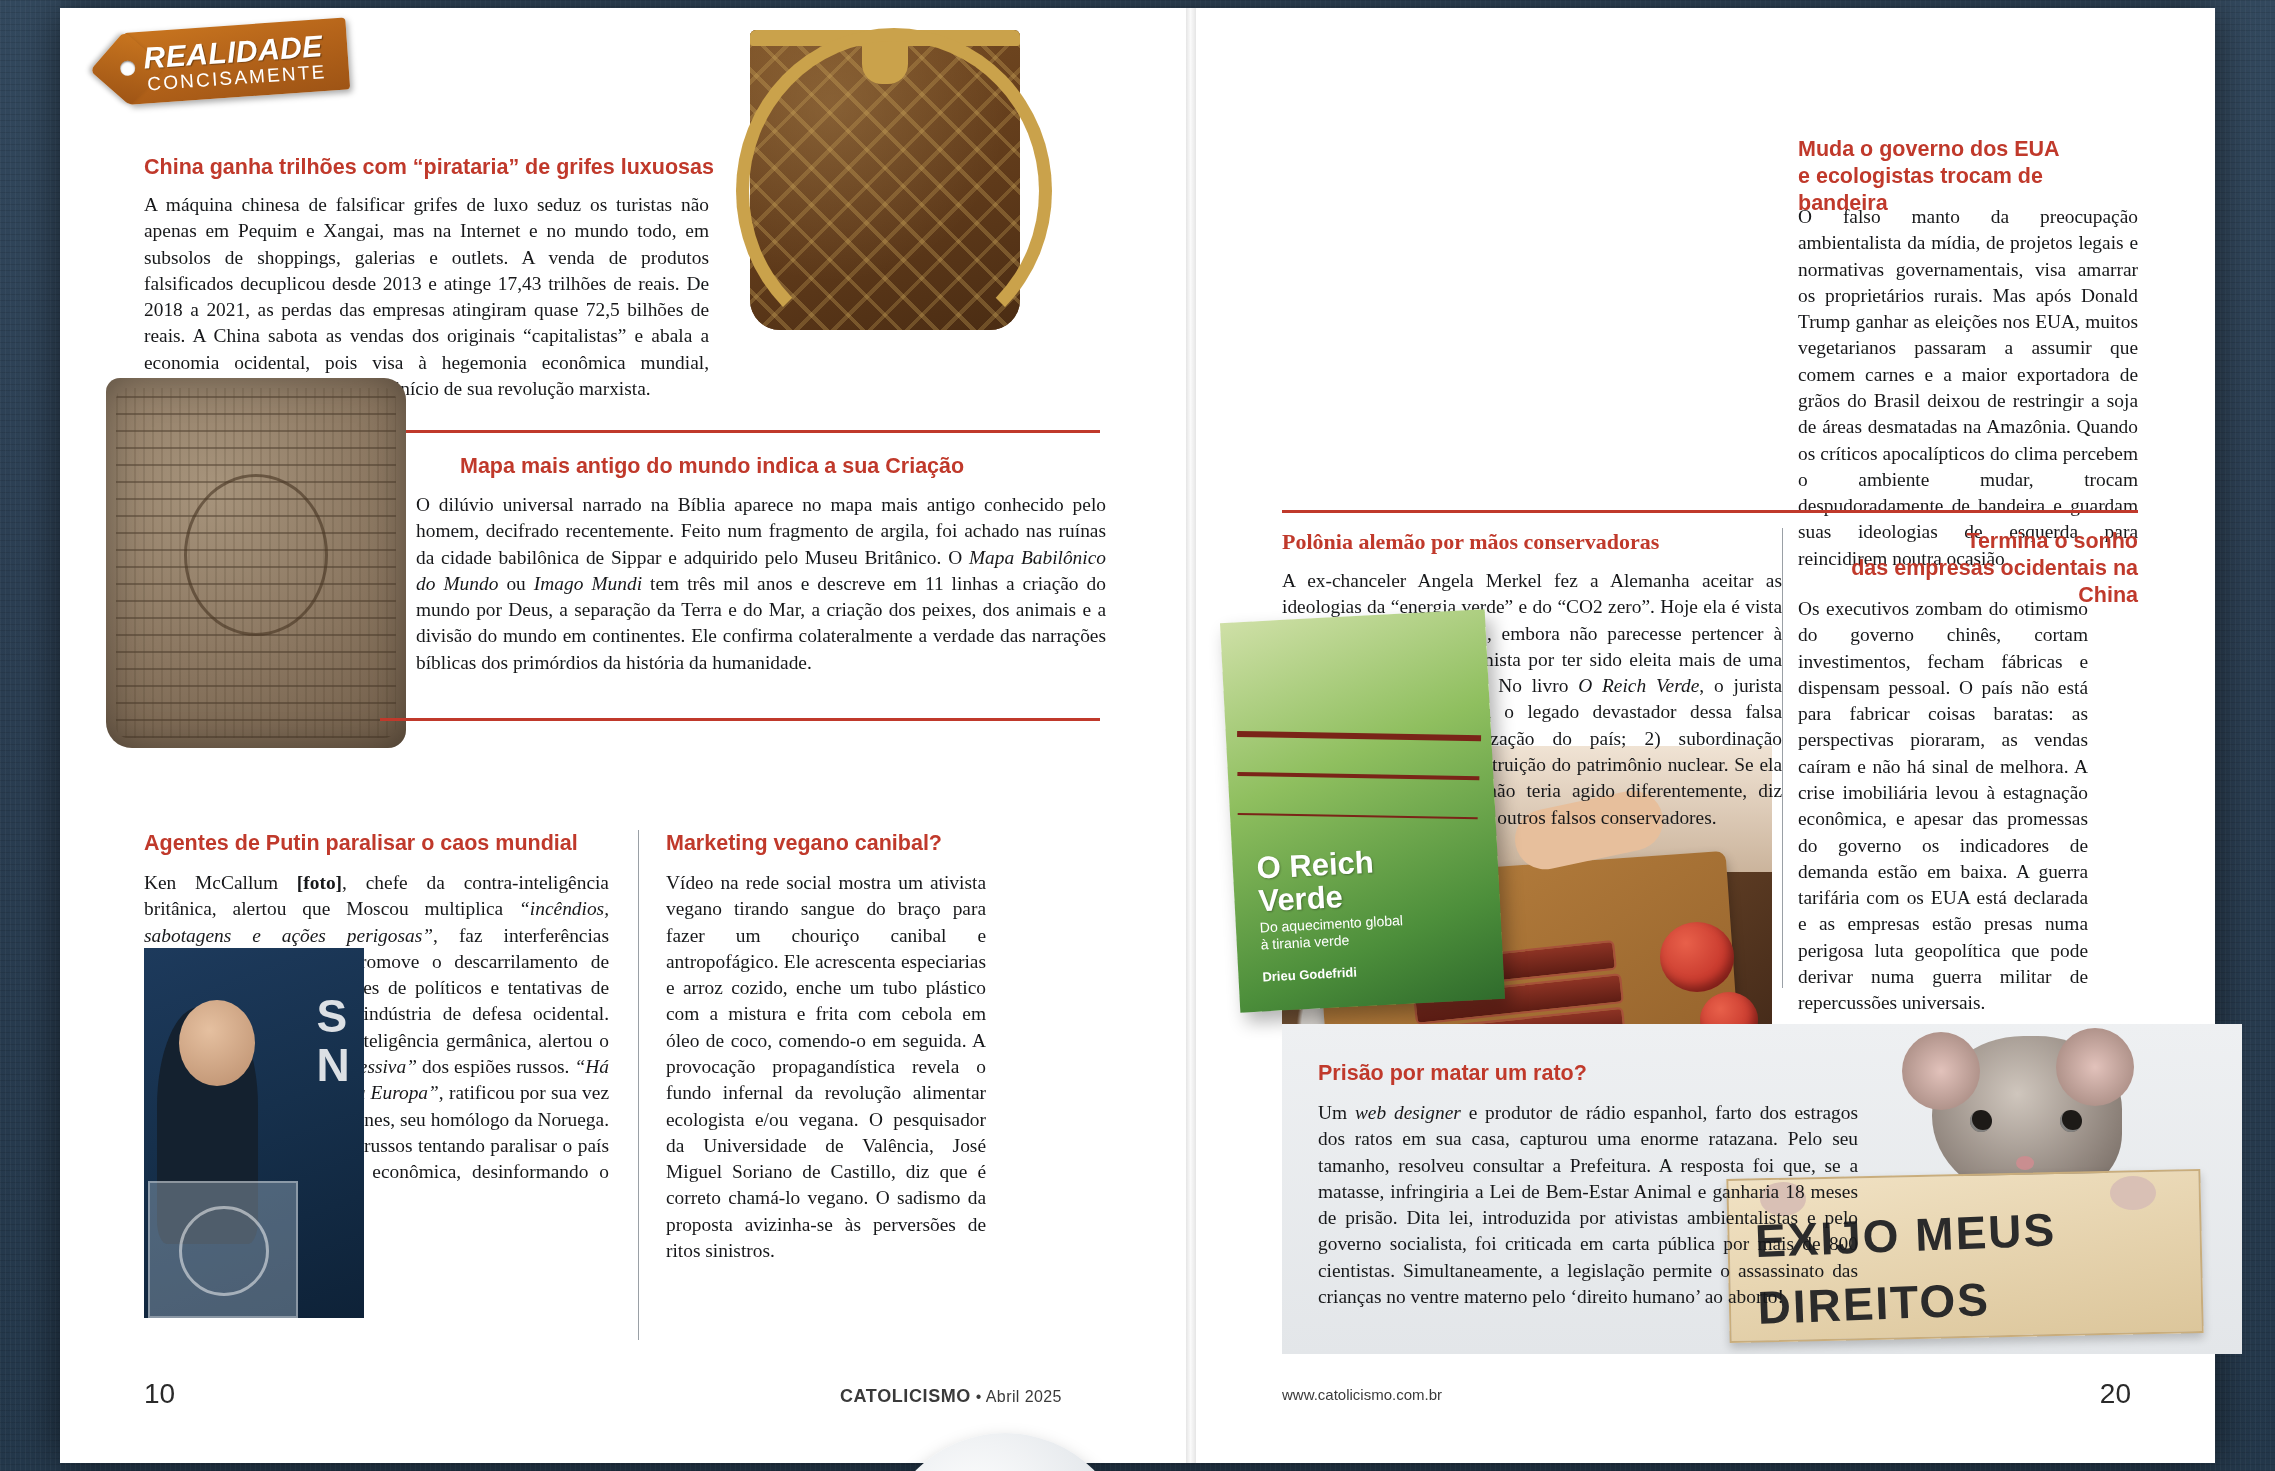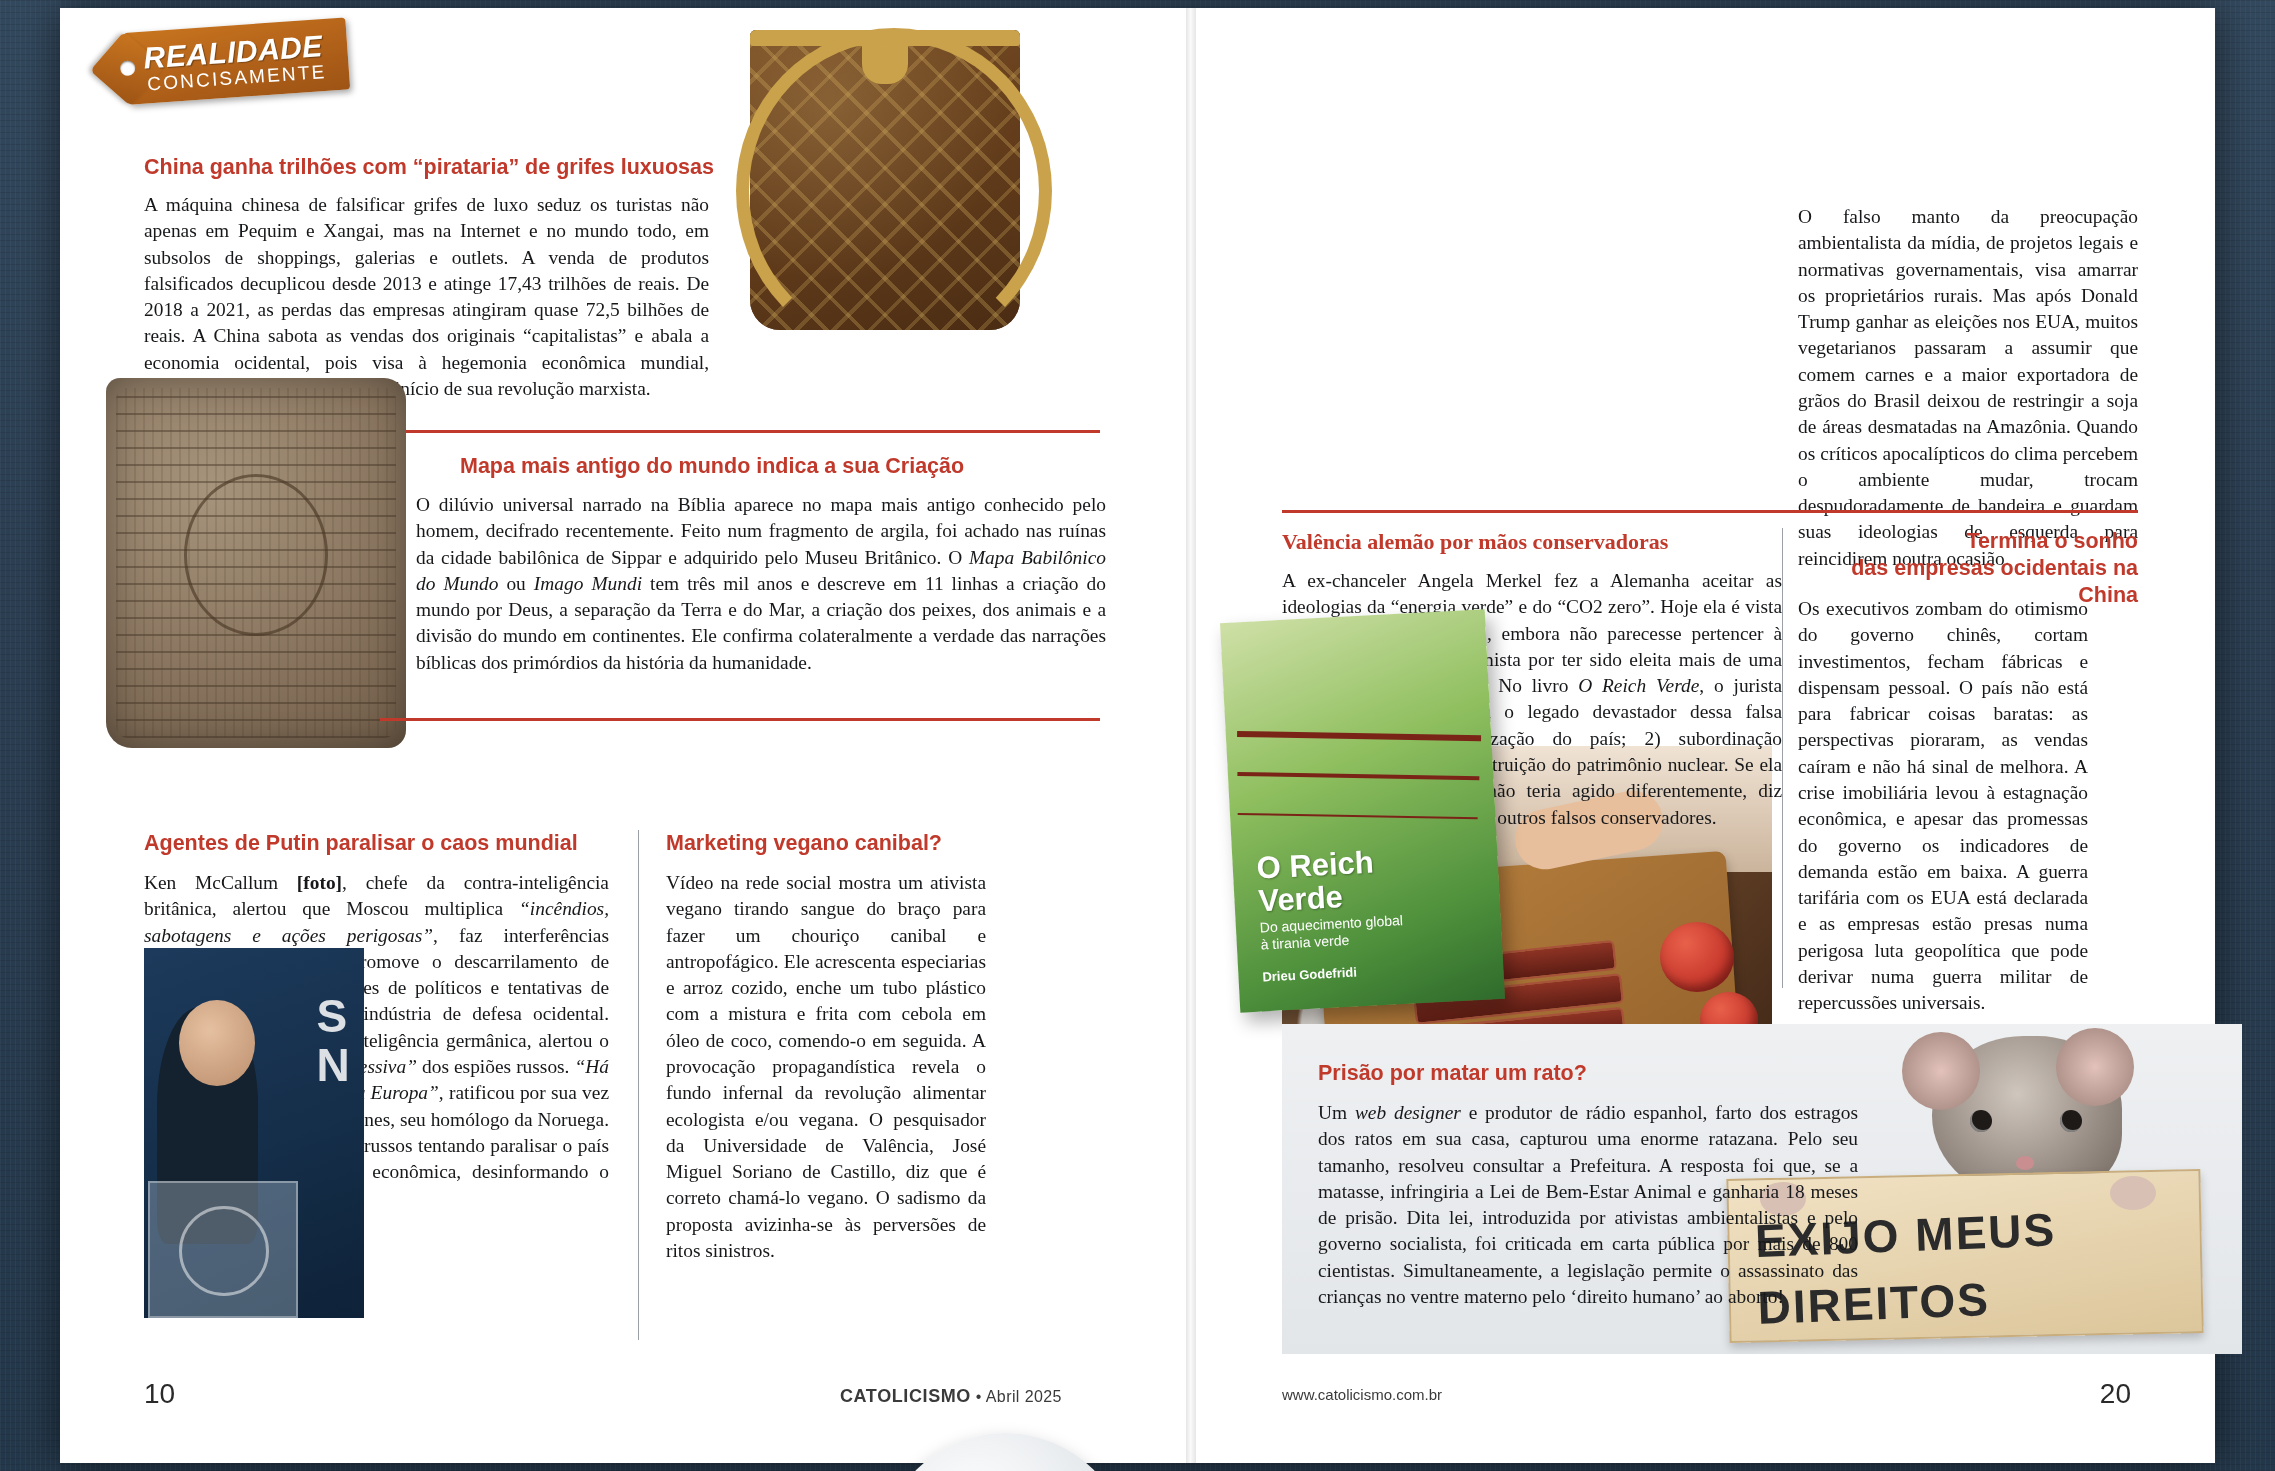--- a/index.html
+++ b/index.html
@@ -503,28 +503,32 @@
     <div class="slice" style="left:120px; top:205px; width:210px;"></div>
     <div class="slice" style="left:132px; top:238px; width:205px;"></div>
     <div class="slice" style="left:144px; top:271px; width:195px;"></div>
     <div class="slice" style="left:156px; top:302px; width:180px;"></div>
     <div class="tomato" style="left:378px; top:176px; width:74px; height:70px;"></div>
     <div class="tomato" style="left:418px; top:246px; width:58px; height:56px;"></div>
     <div class="hand" style="left:48px; top:78px; width:150px; height:64px; transform:rotate(18deg);"></div>
     <div class="hand" style="left:232px; top:54px; width:150px; height:60px; transform:rotate(-12deg);"></div>
   </div>
 
+  <div class="blk hl" style="left:1738px; top:128px; width:340px;">
+    <div>Muda o governo dos EUA</div>
+    <div>e ecologistas trocam de bandeira</div>
+  </div>
   <div class="blk body" style="left:1738px; top:196px; width:340px;">
     <span>O falso manto da preocupação ambientalista da mídia, de projetos legais e normativas governamentais, visa amarrar os proprietários rurais. Mas após Donald Trump ganhar as eleições nos EUA, muitos vegetarianos passaram a assumir que comem carnes e a maior exportadora de grãos do Brasil deixou de restringir a soja de áreas desmatadas na Amazônia. Quando os críticos apocalípticos do clima percebem o ambiente mudar, trocam despudoradamente de bandeira e guardam suas ideologias de esquerda para reincidirem noutra ocasião.</span>
   </div>
 
   <div class="rule blk" style="left:1222px; top:502px; width:856px;"></div>
 
   <div class="blk hl-serif" style="left:1222px; top:520px; width:500px;">
-    <span>Valência alemão por mãos conservadoras</span>
+    <span>Polônia alemão por mãos conservadoras</span>
   </div>
   <div class="blk body" style="left:1222px; top:560px; width:500px;">
     <span>A ex-chanceler Angela Merkel fez a Alemanha aceitar as ideologias da “energia verde” e do “CO2 zero”. Hoje ela é vista como um ‘Führer verde’, embora não parecesse pertencer à esquerda ecológica extremista por ter sido eleita mais de uma vez pelo “centro-direita”. No livro </span><i class="it">O Reich Verde</i><span>, o jurista Drieu Godefridi resumiu o legado devastador dessa falsa conservadora: 1) islamização do país; 2) subordinação energética à Rússia; 3) destruição do patrimônio nuclear. Se ela fosse um agente russo, não teria agido diferentemente, diz Godefridi, alertando contra outros falsos conservadores.</span>
   </div>
 
   <div class="img book" style="left:1170px; top:608px; width:265px; height:390px;">
     <div class="book-wire2"></div>
     <div class="book-title">
       <div>O Reich</div>
       <div>Verde</div>

